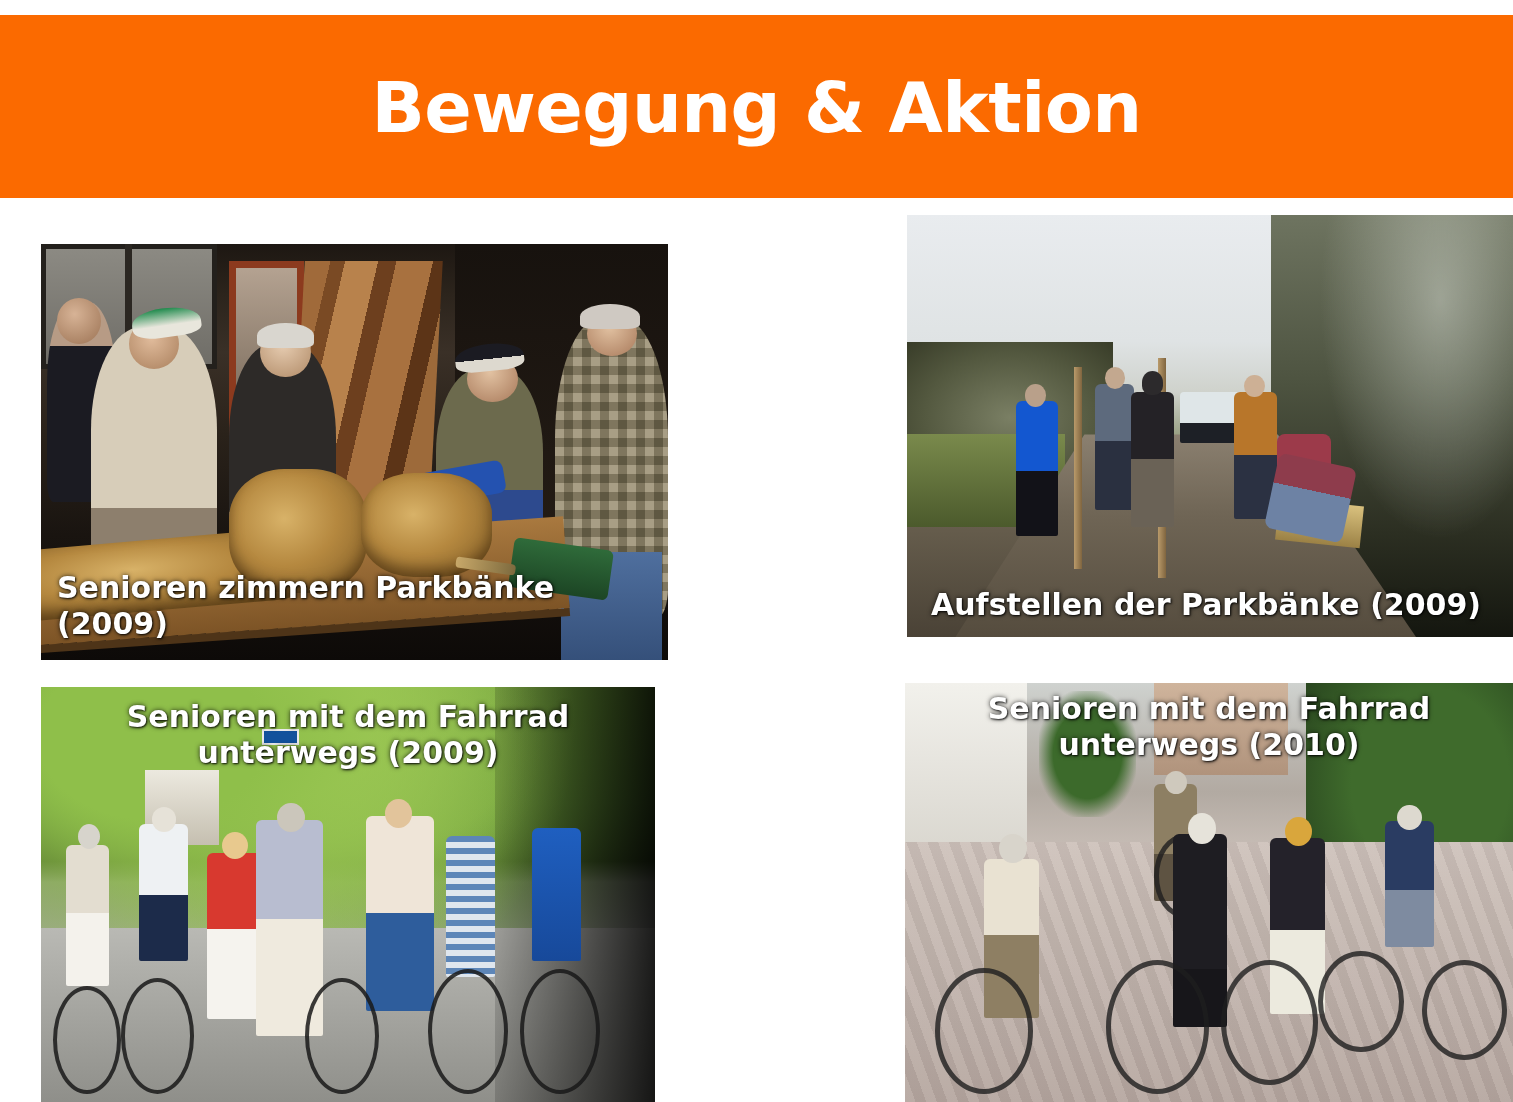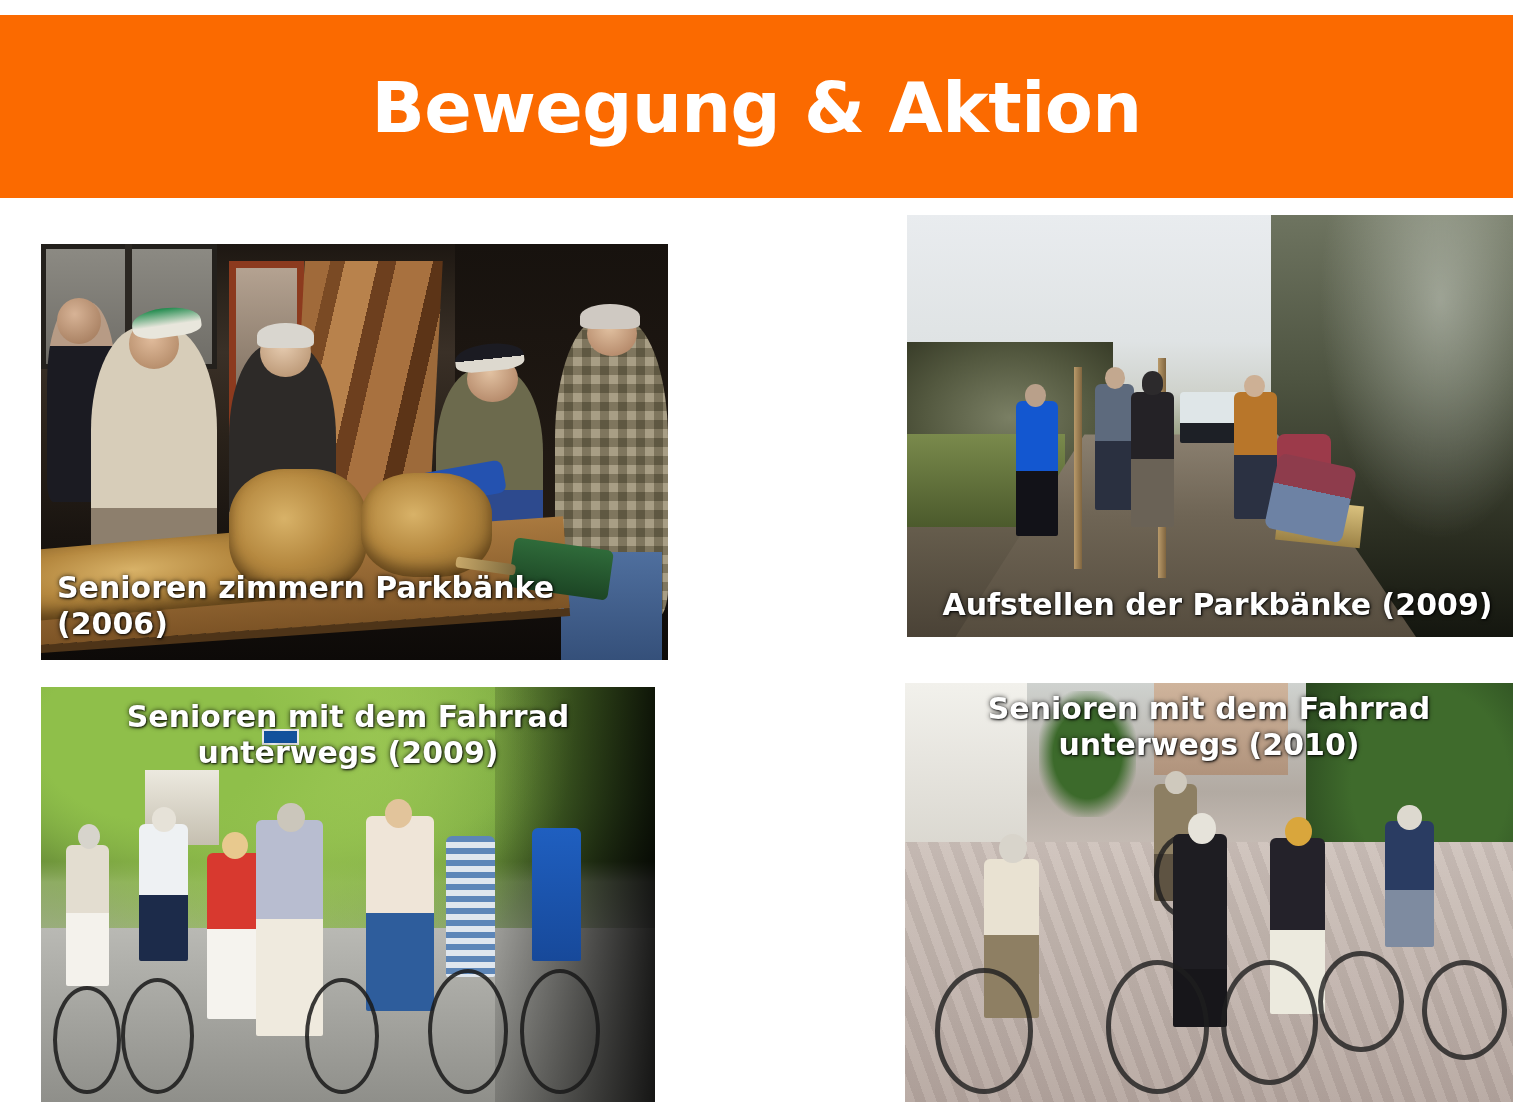--- a/index.html
+++ b/index.html
@@ -155,21 +155,21 @@
     background: radial-gradient(circle at 45% 35%, #e2c2a2, #a8795a); }
   .ws-p5hair { position:absolute; right: 4.5%; top: 14.5%; width: 9.5%; height: 6%; border-radius: 50% 50% 20% 20%;
     background: #cfc9c2; }
   .ws-saw { position:absolute; left: 75%; bottom: 16%; width: 16%; height: 12%;
     background: linear-gradient(180deg,#2f6b3a,#1c4524); border-radius: 6px; transform: rotate(8deg); }
   .ws-saw:after { content:""; position:absolute; left:-55%; top: 55%; width: 60%; height: 22%;
     background: linear-gradient(90deg,#c8a869,#7d6a3e); border-radius: 4px; }
 
   
   #photo-bench { left: 907px; top: 215px; width: 606px; height: 422px; }
-  #photo-bench .caption { bottom: 14px; text-align: center; padding-left: 15px; }
+  #photo-bench .caption { bottom: 14px; text-align: left; padding-left: 24px; }
 
   .bn-sky { position:absolute; inset: 0;
     background: linear-gradient(180deg,#e9ecef 0%,#dfe3e4 30%,#cfd2cc 42%,#9aa184 52%,#7d8a62 58%,#6a6150 70%,#4a4236 100%); }
   .bn-hedge-l { position:absolute; left:0; top: 30%; width: 34%; height: 30%;
     background: radial-gradient(ellipse at 50% 60%, #7a7f64 0%, #53583f 60%, #383c28 100%); }
   .bn-grass-l { position:absolute; left:0; top: 52%; width: 26%; height: 22%;
     background: linear-gradient(180deg,#7a8a4c,#4b5a2c); }
   .bn-bushes-r { position:absolute; right:0; top: 0; width: 40%; height: 100%;
     background:
       radial-gradient(ellipse at 70% 20%, rgba(210,215,205,.55) 0%, rgba(0,0,0,0) 50%),
@@ -335,21 +335,21 @@
       <div class="ws-person ws-p5"></div>
       <div class="ws-p5jeans"></div>
       <div class="ws-p5head"></div>
       <div class="ws-p5hair"></div>
       <div class="ws-table"></div>
       <div class="ws-log a"></div>
       <div class="ws-log b"></div>
       <div class="ws-log c"></div>
       <div class="ws-saw"></div>
     </div>
-    <div class="caption">Senioren zimmern Parkbänke (2006)</div>
+    <div class="caption">Senioren zimmern Parkbänke (2009)</div>
   </div>
 
   <div class="photo" id="photo-bench">
     <div class="scene">
       <div class="bn-sky"></div>
       <div class="bn-hedge-l"></div>
       <div class="bn-grass-l"></div>
       <div class="bn-bushes-r"></div>
       <div class="bn-path"></div>
       <div class="bn-van"></div>

